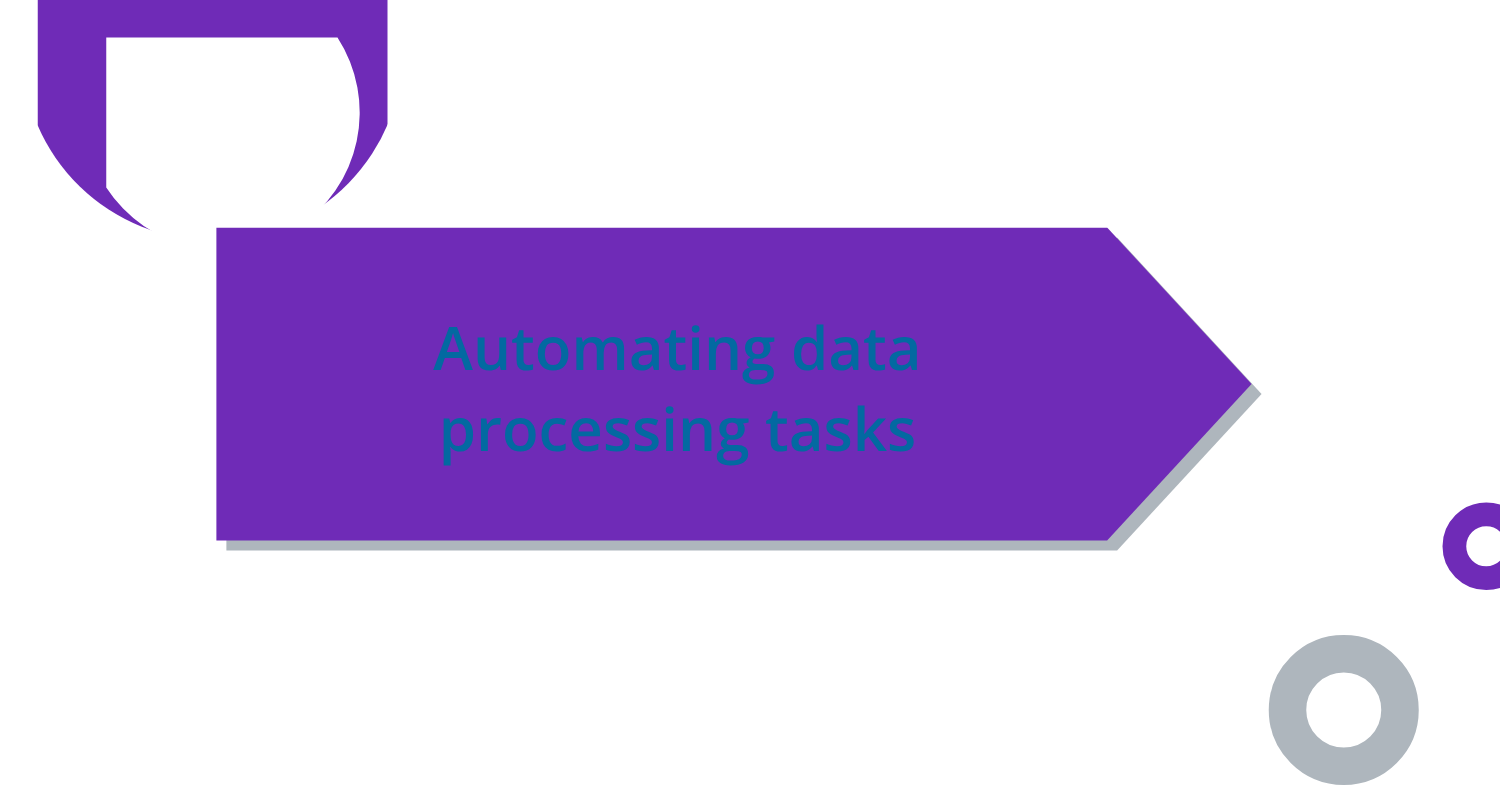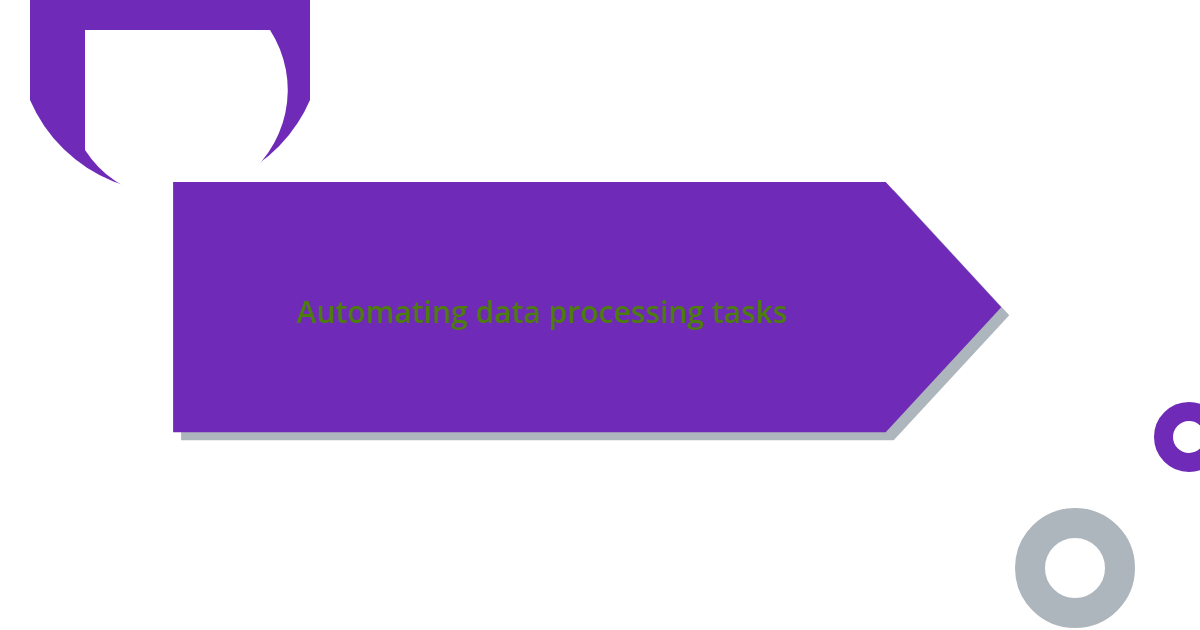--- a/index.html
+++ b/index.html
@@ -42,22 +42,22 @@
   .banner-text {
     position: absolute;
     top: 0;
     left: 0;
     width: 760px;
     height: 260px;
     display: flex;
     align-items: center;
     justify-content: center;
     text-align: center;
-    color: #4d7c0f;
-    font-size: 30px;
+    color: #0369a1;
+    font-size: 48px;
     font-weight: 600;
     line-height: 1.35;
     padding: 20px 60px;
   }
   .ring-purple {
     position: absolute;
     top: 402px;
     right: -24px;
     width: 70px;
     height: 70px;

